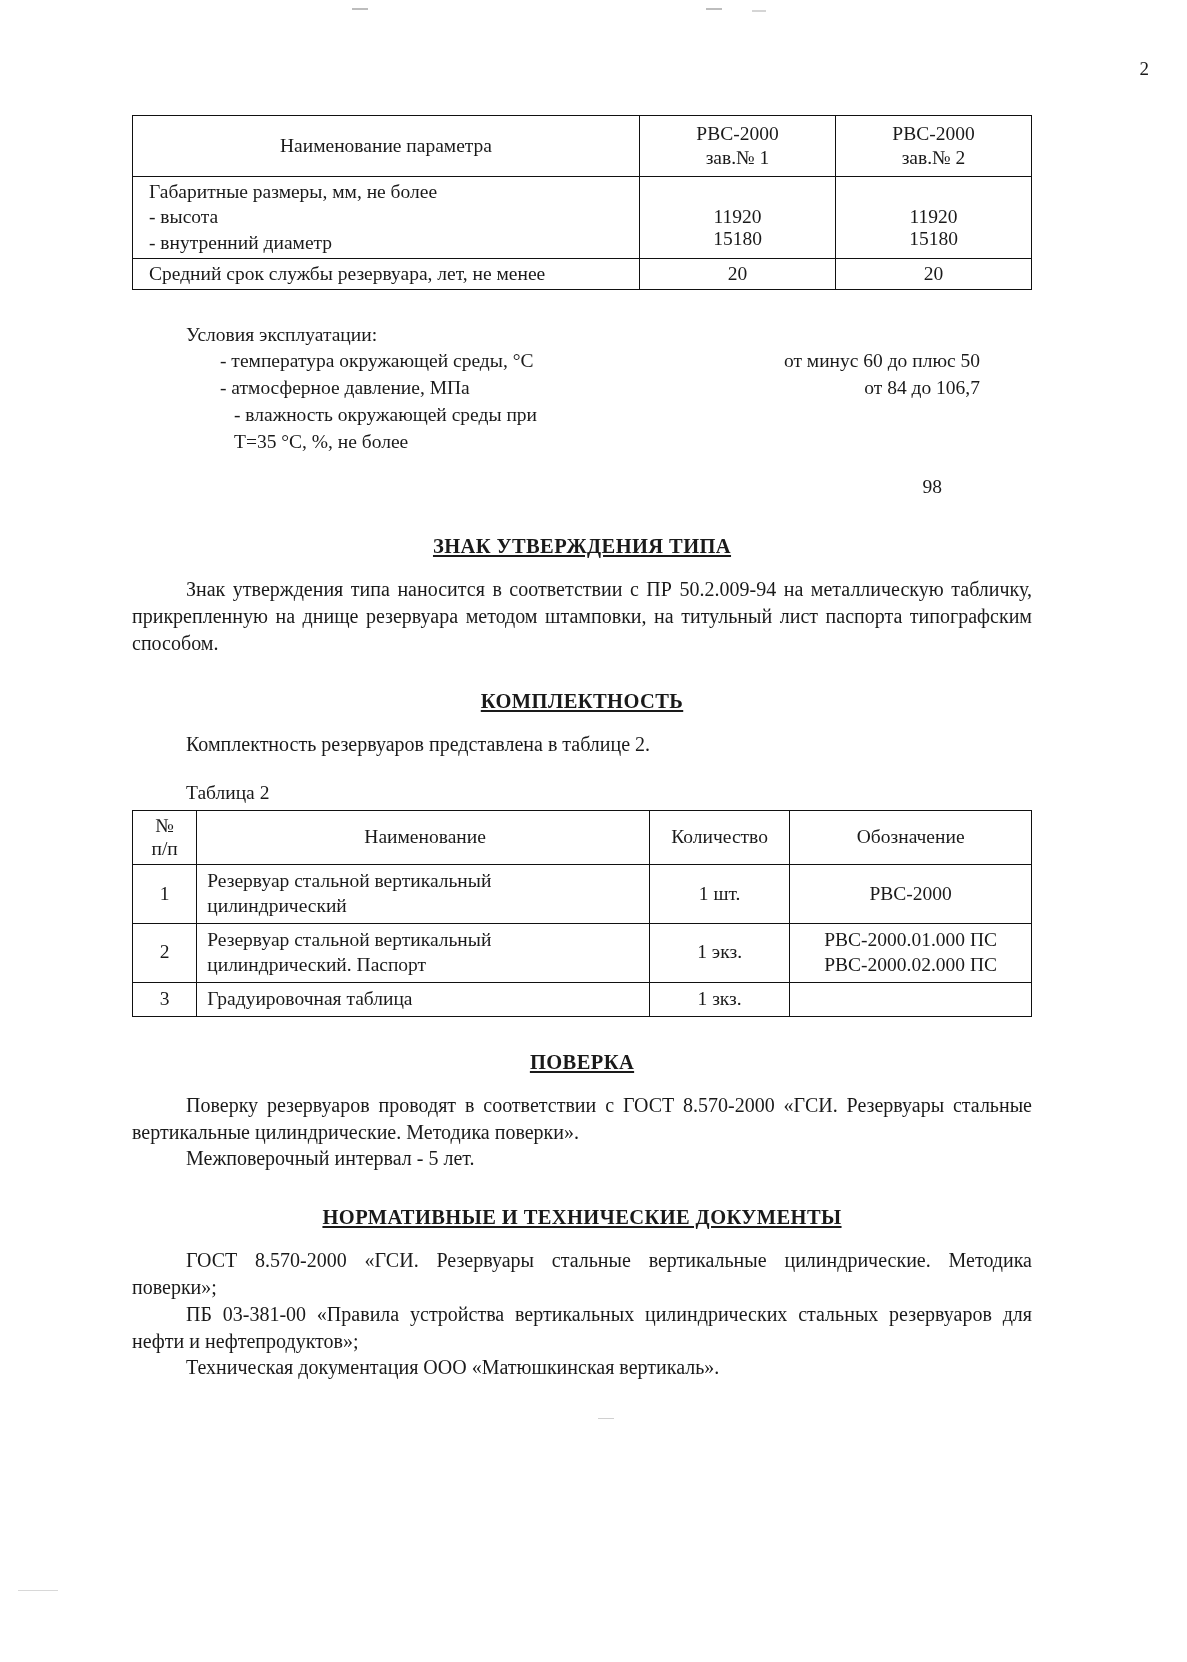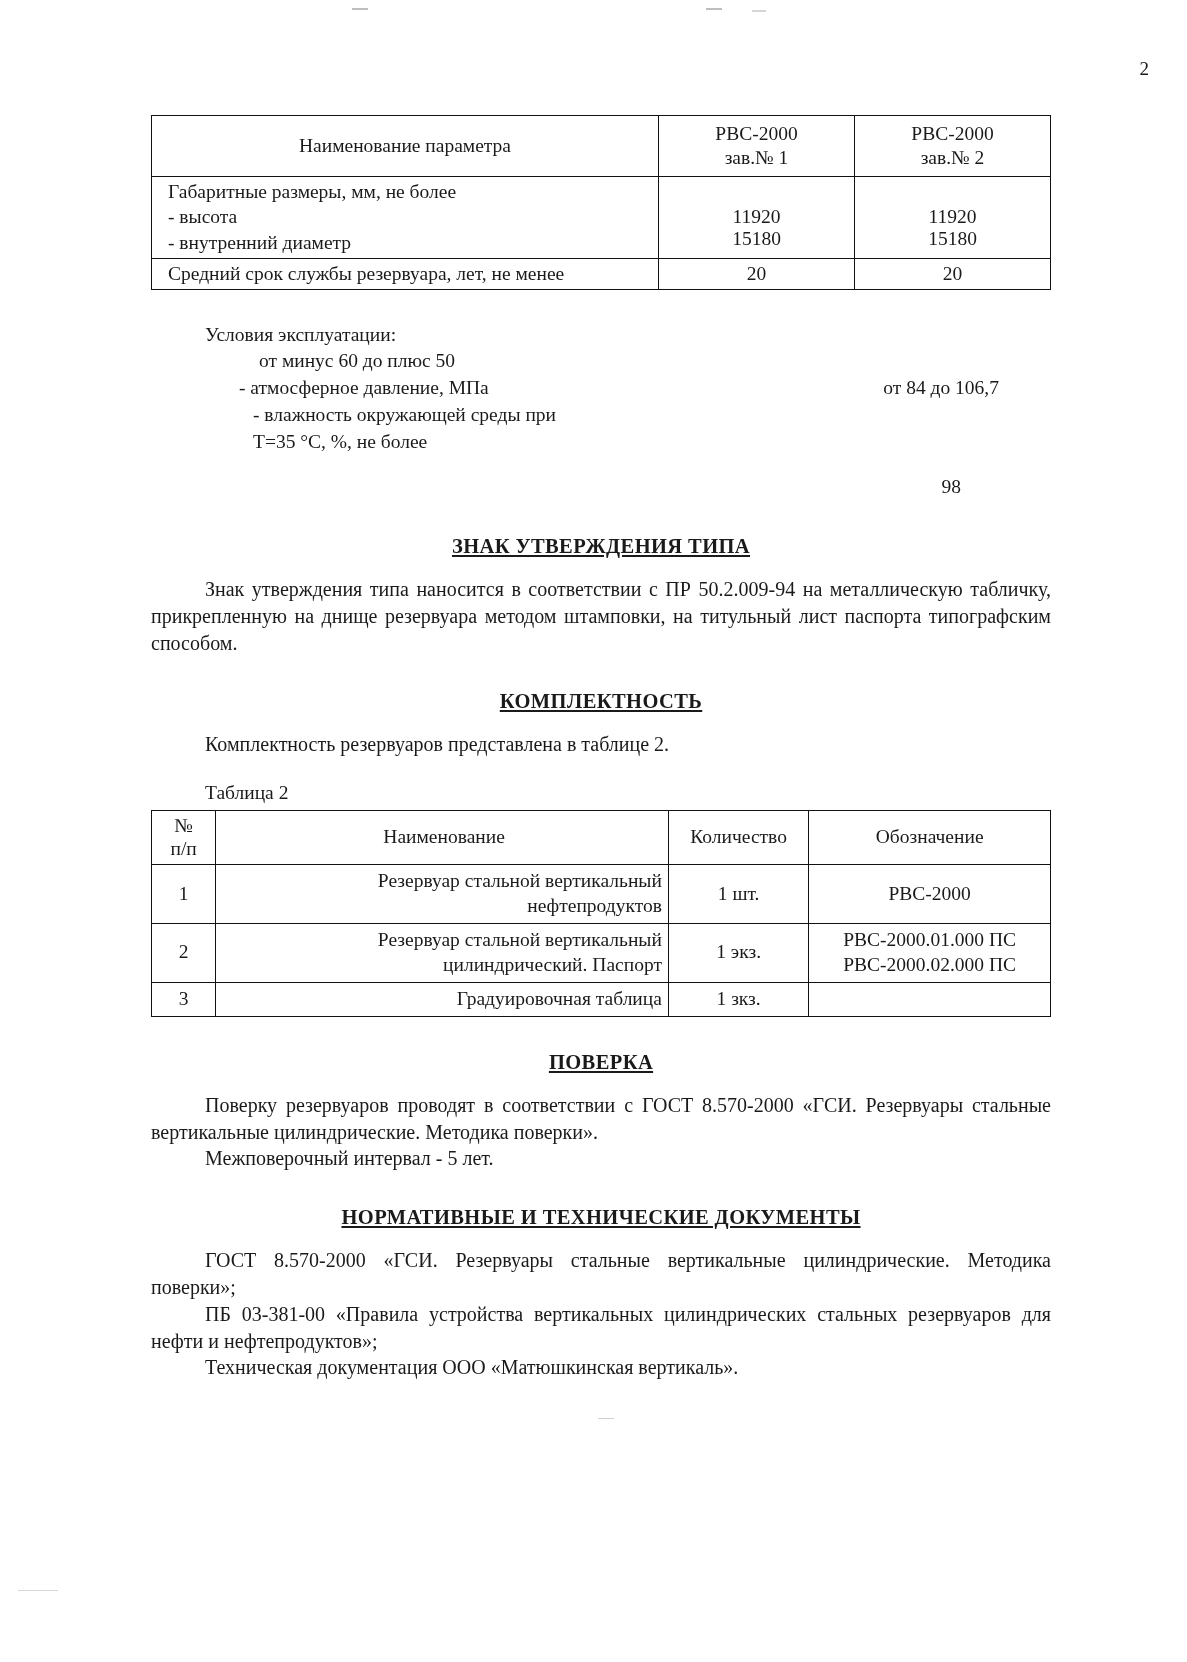--- a/index.html
+++ b/index.html
@@ -16,21 +16,21 @@
   }
   .page {
     position: absolute;
     left: 0; top: 0;
     width: 1187px;
     height: 1662px;
     box-sizing: border-box;
   }
   .content {
     position: absolute;
-    left: 151px;
+    left: 132px;
     top: 60px;
     width: 900px;
   }
   .page-number {
     position: absolute;
     right: 38px;
     top: 58px;
     font-size: 19px;
   }
   
@@ -117,21 +117,21 @@
   }
   p.para.nojust { text-align: left; }
 
   .tbl2-caption {
     font-size: 19.5px;
     margin: 24px 0 6px 54px;
   }
   .tbl2 { font-size: 19.5px; }
   .tbl2 td { padding: 4px 6px; line-height: 1.28; }
   .tbl2 .c-np { width: 54px; text-align: center; }
-  .tbl2 .c-name { width: 460px; text-align: right; padding-left: 10px; }
+  .tbl2 .c-name { width: 460px; text-align: left; padding-left: 10px; }
   .tbl2 .c-qty { width: 130px; text-align: center; }
   .tbl2 .c-des { width: 236px; text-align: center; }
   .tbl2 .hdr td { text-align: center; vertical-align: middle; }
   .tbl2 .hdr .c-np { line-height: 1.15; }
 </style>
 </head>
 <body>
 
 <div class="page">
 
@@ -179,20 +179,21 @@
           <td class="left">Средний срок службы резервуара, лет, не менее</td>
           <td class="num">20</td>
           <td class="num">20</td>
         </tr>
       </tbody>
     </table>
 
     <div class="conditions">
       <div class="cond-title">Условия эксплуатации:</div>
       <div class="cond-row">
+        <span class="lbl">- температура окружающей среды, °С</span>
         <span class="val">от минус 60 до плюс 50</span>
       </div>
       <div class="cond-row">
         <span class="lbl">- атмосферное давление, МПа</span>
         <span class="val">от 84 до 106,7</span>
       </div>
       <div class="cond-sub">- влажность окружающей среды при</div>
       <div class="cond-line">
         <span>Т=35 °С, %, не более</span>
         <span class="val2">98</span>
@@ -215,21 +216,21 @@
             <div>п/п</div>
           </td>
           <td class="c-name" style="text-align:center">Наименование</td>
           <td class="c-qty">Количество</td>
           <td class="c-des">Обозначение</td>
         </tr>
         <tr>
           <td class="c-np">1</td>
           <td class="c-name">
             <div>Резервуар стальной вертикальный</div>
-            <div>нефтепродуктов</div>
+            <div>цилиндрический</div>
           </td>
           <td class="c-qty">1 шт.</td>
           <td class="c-des">РВС-2000</td>
         </tr>
         <tr>
           <td class="c-np">2</td>
           <td class="c-name">
             <div>Резервуар стальной вертикальный</div>
             <div>цилиндрический. Паспорт</div>
           </td>

